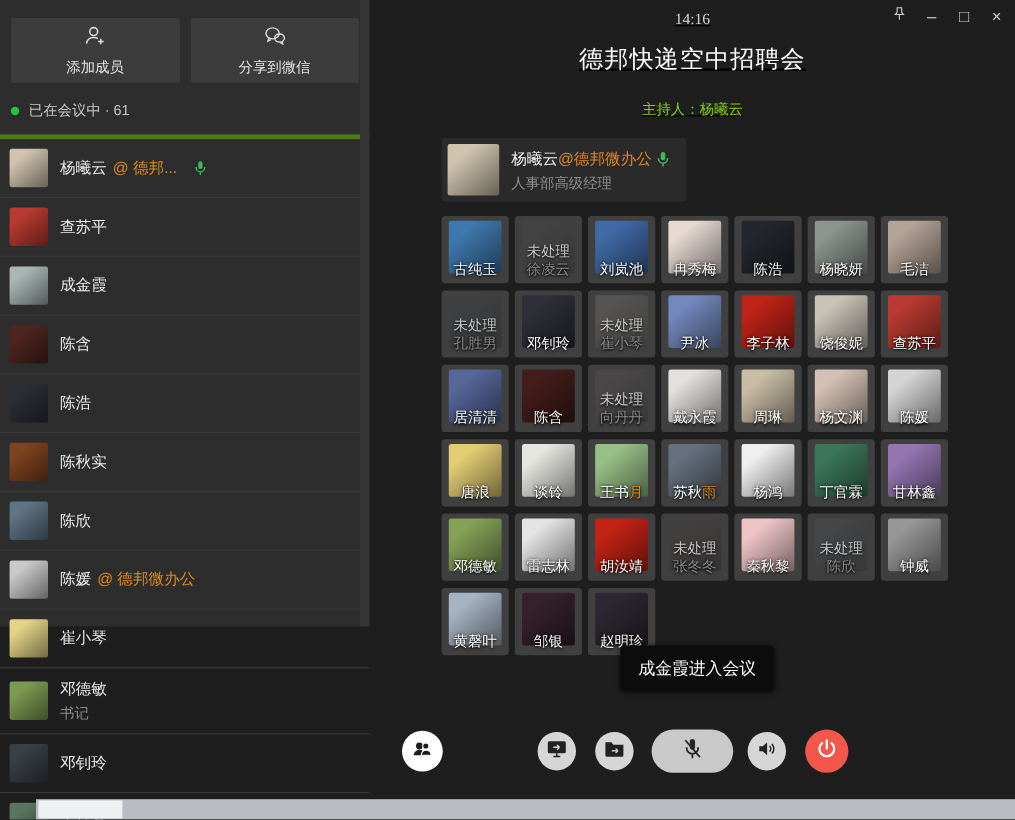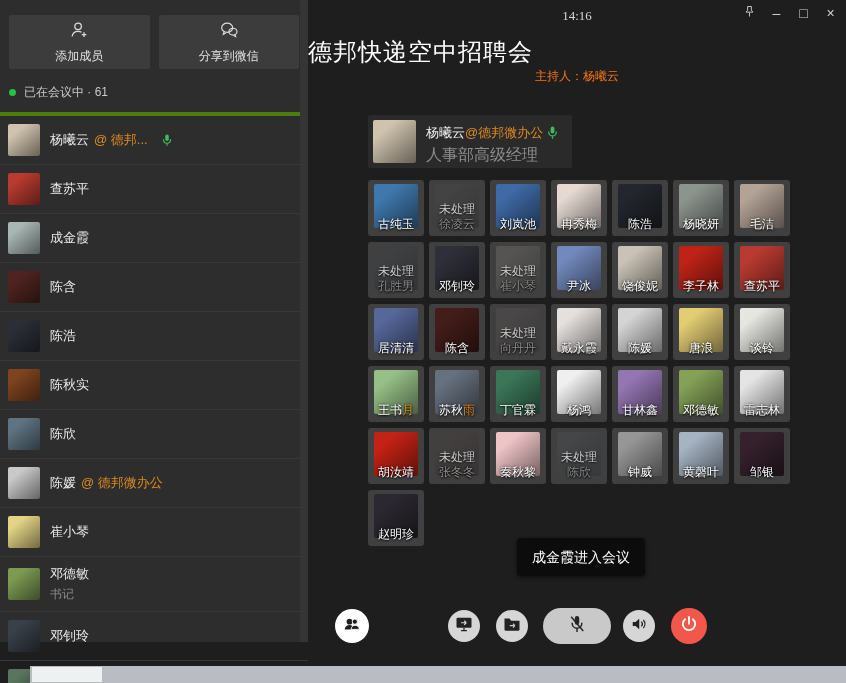--- a/index.html
+++ b/index.html
@@ -3,48 +3,48 @@
 <meta charset="utf-8">
 <style>
   html,body{margin:0;padding:0;}
   body{
     width:846px;height:683px;position:relative;overflow:hidden;
     background:#1e1e1e;
     font-family:"Liberation Sans","DejaVu Sans",sans-serif;
     -webkit-font-smoothing:antialiased;
   }
   
-  .sidebar{position:absolute;left:0;top:0;width:308px;height:642px;background:#2d2d2d;}
+  .sidebar{position:absolute;left:0;top:0;width:308px;height:522px;background:#2d2d2d;}
   .side-track{position:absolute;right:0;top:0;width:8px;height:100%;background:#353535;}
   .btn-row{display:flex;gap:9px;padding:15px 9px 0 9px;}
   .s-btn{flex:1;height:54px;background:#3c3c3c;border-radius:2px;display:flex;flex-direction:column;
          align-items:center;justify-content:center;gap:4px;color:#e3e3e3;font-size:12px;cursor:pointer;}
   .status{display:flex;align-items:center;gap:8px;padding:15px 20px 11px 9px;color:#c9c9c9;font-size:12px;
           border-bottom:4px solid #4d7c0f;}
   .dot{width:7px;height:7px;border-radius:50%;background:var(--online-green,#23c343);}
   .member-list{position:relative;}
   .m-row{height:48px;display:flex;align-items:center;padding:0 8px;border-bottom:1px solid #383838;}
   .m-row.tall{height:54px;}
   .m-avatar{width:32px;height:32px;border-radius:2px;flex:none;margin-right:10px;}
   .m-line{display:flex;align-items:center;}
   .m-name{color:#eaeaea;font-size:13px;white-space:nowrap;}
   .m-org{color:var(--accent,#df8a20);font-size:13px;margin-left:5px;white-space:nowrap;}
   .m-sub{color:#8b8b8b;font-size:12px;margin-top:3px;}
   .m-mic{margin-left:12px;display:flex;align-items:center;color:var(--mic-green,#3dbd58);}
   
-  .main{position:absolute;left:308px;top:0;width:538px;height:683px;background:#1e1e1e;}
+  .main{position:absolute;left:308px;top:0;width:538px;height:683px;background:#1e1e1e;text-decoration:underline;}
   .time{text-align:center;padding-top:8px;color:#d6d6d6;font-size:13px;font-family:"Liberation Serif","DejaVu Serif",serif;}
-  .title{margin-top:12px;color:#fdfdfd;font-size:24px;letter-spacing:1px;}
-  .host{text-align:center;margin-top:0;color:#f97316;font-size:12px;}
+  .title{text-align:center;margin-top:12px;color:#fdfdfd;font-size:20px;letter-spacing:1px;}
+  .host{text-align:center;margin-top:20px;color:#84cc16;font-size:12px;}
   .speaker-card{position:absolute;left:60px;top:115px;width:204px;height:53px;background:#2a2a2a;border-radius:2px;}
   .sp-avatar{position:absolute;left:5px;top:5px;width:43px;height:43px;border-radius:2px;}
   .sp-line{position:absolute;left:58px;top:9px;display:flex;align-items:center;font-size:13px;}
   .sp-name{color:#f0f0f0;}
   .sp-org{color:var(--accent,#df8a20);}
-  .sp-title{position:absolute;left:58px;top:30px;color:#8d8d8d;font-size:16px;}
+  .sp-title{position:absolute;left:58px;top:30px;color:#8d8d8d;font-size:12px;}
   .sp-mic{position:absolute;right:12px;top:10px;color:var(--mic-green,#3dbd58);}
   
   .grid{position:absolute;left:60px;top:180px;width:422px;display:flex;flex-wrap:wrap;gap:6px 5px;}
   .tile{width:56px;height:56px;background:#404040;border-radius:3px;position:relative;cursor:pointer;}
   .t-avatar{position:absolute;left:6px;top:4px;width:44px;height:44px;border-radius:2px;}
   .tile.pending .t-avatar{opacity:.32;filter:grayscale(55%);}
   .t-name{position:absolute;left:0;right:0;bottom:3px;text-align:center;font-size:12px;color:#fff;
           text-shadow:0 1px 2px rgba(0,0,0,.95),0 0 3px rgba(0,0,0,.8);white-space:nowrap;}
   .tile.pending .t-name{color:#8a8a8a;}
   .t-accent{color:var(--accent,#df8a20);}
@@ -274,28 +274,28 @@
       <div class="tile pending">
         <div class="t-avatar" style="background: linear-gradient(140deg, rgb(133, 127, 112) 25%, rgb(66, 63, 56));"></div>
         <div class="t-pending">未处理</div>
         <div class="t-name">崔小琴</div>
       </div>
       <div class="tile">
         <div class="t-avatar" style="background: linear-gradient(140deg, rgb(114, 137, 189) 25%, rgb(57, 68, 94));"></div>
         <div class="t-name">尹冰</div>
       </div>
       <div class="tile">
+        <div class="t-avatar" style="background: linear-gradient(140deg, rgb(191, 35, 23) 25%, rgb(95, 17, 11));"></div>
+        <div class="t-name">李子林</div>
+      </div>
+      <div class="tile">
         <div class="t-avatar" style="background: linear-gradient(140deg, rgb(201, 194, 182) 25%, rgb(100, 97, 91));"></div>
         <div class="t-name">饶俊妮</div>
       </div>
       <div class="tile">
-        <div class="t-avatar" style="background: linear-gradient(140deg, rgb(191, 35, 23) 25%, rgb(95, 17, 11));"></div>
-        <div class="t-name">李子林</div>
-      </div>
-      <div class="tile">
         <div class="t-avatar" style="background: linear-gradient(140deg, rgb(185, 58, 48) 25%, rgb(92, 29, 24));"></div>
         <div class="t-name">查苏平</div>
       </div>
       <div class="tile">
         <div class="t-avatar" style="background: linear-gradient(140deg, rgb(86, 103, 154) 25%, rgb(43, 51, 77));"></div>
         <div class="t-name">居清清</div>
       </div>
       <div class="tile">
         <div class="t-avatar" style="background: linear-gradient(140deg, rgb(67, 29, 26) 25%, rgb(33, 14, 13));"></div>
         <div class="t-name">陈含</div>
@@ -303,46 +303,54 @@
       <div class="tile pending">
         <div class="t-avatar" style="background: linear-gradient(140deg, rgb(101, 86, 83) 25%, rgb(50, 43, 41));"></div>
         <div class="t-pending">未处理</div>
         <div class="t-name">向丹丹</div>
       </div>
       <div class="tile">
         <div class="t-avatar" style="background: linear-gradient(140deg, rgb(228, 224, 222) 25%, rgb(114, 112, 111));"></div>
         <div class="t-name">戴永霞</div>
       </div>
       <div class="tile">
+        <div class="t-avatar" style="background: linear-gradient(140deg, rgb(200, 188, 164) 25%, rgb(100, 94, 82));"></div>
+        <div class="t-name">周琳</div>
+      </div>
+      <div class="tile">
+        <div class="t-avatar" style="background: linear-gradient(140deg, rgb(212, 192, 180) 25%, rgb(106, 96, 90));"></div>
+        <div class="t-name">杨文渊</div>
+      </div>
+      <div class="tile">
         <div class="t-avatar" style="background: linear-gradient(140deg, rgb(212, 212, 212) 25%, rgb(106, 106, 106));"></div>
         <div class="t-name">陈媛</div>
       </div>
       <div class="tile">
         <div class="t-avatar" style="background: linear-gradient(140deg, rgb(227, 205, 116) 25%, rgb(113, 102, 58));"></div>
         <div class="t-name">唐浪</div>
       </div>
       <div class="tile">
         <div class="t-avatar" style="background: linear-gradient(140deg, rgb(230, 230, 225) 25%, rgb(115, 115, 112));"></div>
         <div class="t-name">谈铃</div>
       </div>
       <div class="tile">
         <div class="t-avatar" style="background: linear-gradient(140deg, rgb(151, 192, 135) 25%, rgb(75, 96, 67));"></div>
         <div class="t-name">王书<span class="t-accent">月</span></div>
       </div>
       <div class="tile">
         <div class="t-avatar" style="background: linear-gradient(140deg, rgb(102, 112, 126) 25%, rgb(51, 56, 63));"></div>
         <div class="t-name">苏秋<span class="t-accent">雨</span></div>
       </div>
       <div class="tile">
+        <div class="t-avatar" style="background: linear-gradient(140deg, rgb(239, 239, 239) 25%, rgb(119, 119, 119));"></div>
+        <div class="t-name">杨鸿</div>
+      </div>
+      <div class="tile">
         <div class="t-avatar" style="background: linear-gradient(140deg, rgb(59, 118, 89) 25%, rgb(29, 59, 44));"></div>
         <div class="t-name">丁官霖</div>
-      </div>
-      <div class="tile">
-        <div class="t-avatar" style="background: linear-gradient(140deg, rgb(239, 239, 239) 25%, rgb(119, 119, 119));"></div>
-        <div class="t-name">杨鸿</div>
       </div>
       <div class="tile">
         <div class="t-avatar" style="background: linear-gradient(140deg, rgb(149, 118, 179) 25%, rgb(74, 59, 89));"></div>
         <div class="t-name">甘林鑫</div>
       </div>
       <div class="tile">
         <div class="t-avatar" style="background: linear-gradient(140deg, rgb(132, 161, 87) 25%, rgb(66, 80, 43));"></div>
         <div class="t-name">邓德敏</div>
       </div>
       <div class="tile">

